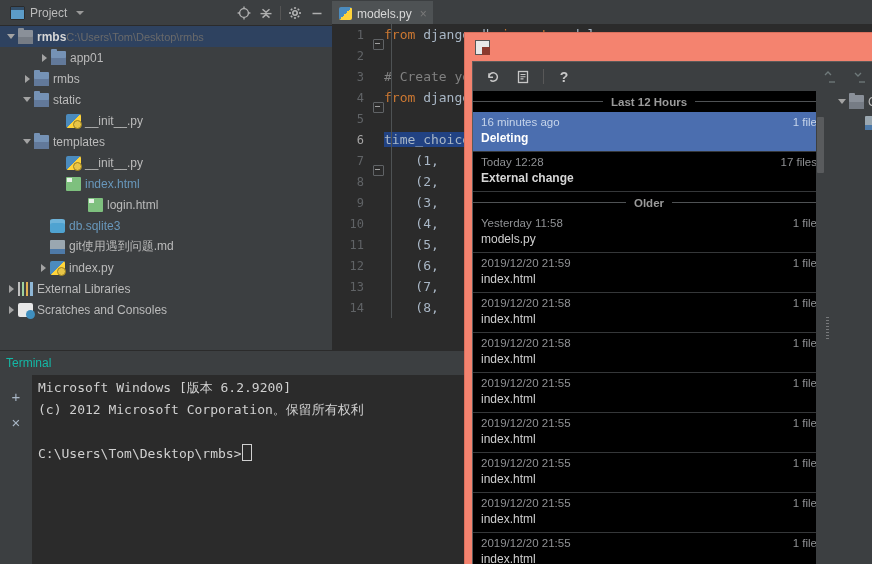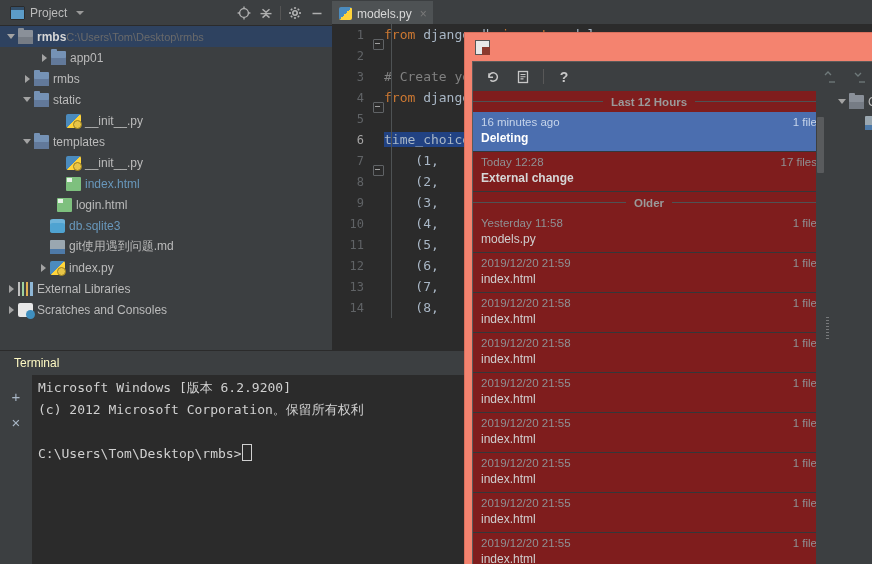--- a/index.html
+++ b/index.html
@@ -84,22 +84,22 @@
   .kw{color:#CC7832;}
   .cmt{color:#808080;}
   .selbg{background:#214283;}
   .foldmark{position:absolute;left:1px;top:4px;width:9px;height:9px;border:1px solid #606366;
      border-radius:1px;background:#2B2B2B;}
   .foldmark::after{content:"";position:absolute;left:1px;top:3px;width:5px;height:1px;background:#A0A0A0;}
 
   
   #terminal{position:absolute;left:0;top:350px;width:472px;bottom:0;background:#3C3F41;
      border-top:1px solid #2B2B2B;}
-  #term-head{height:24px;display:flex;align-items:center;padding-left:14px;font-size:12px;
-     color:#fef9c3;background:#3C3F41;}
+  #term-head{height:24px;display:flex;align-items:center;padding-left:6px;font-size:12px;
+     color:#14b8a6;background:#3C3F41;}
   #term-body{position:absolute;top:24px;left:0;right:0;bottom:0;background:#2B2B2B;display:flex;}
   #term-side{width:32px;flex:0 0 auto;background:#3C3F41;padding-top:8px;}
   .side-btn{height:26px;display:flex;align-items:center;justify-content:center;color:#A9B7C6;font-size:15px;}
   #term-text{flex:1;padding:2px 0 0 6px;font-family:"DejaVu Sans Mono","Liberation Mono",monospace;
      font-size:13px;color:#D0D0D0;white-space:pre;line-height:22px;overflow:hidden;}
   .cursorblk{display:inline-block;width:8px;height:15px;border:1px solid #D0D0D0;
      vertical-align:-3px;}
 
   
   #overlay{position:absolute;left:465px;top:33px;width:407px;height:531px;
@@ -110,21 +110,21 @@
      background:#8B3A2E;}
   #ov-body{position:absolute;left:7px;top:28px;right:0;bottom:0;background:#3C3F41;
      border-top:1px solid #5A5A5A;border-left:1px solid #5A5A5A;}
   #ov-toolbar{height:29px;display:flex;align-items:center;padding-left:8px;gap:6px;
      border-bottom:1px solid #2F2F2F;background:#3C3F41;}
   .tb-btn{width:24px;height:22px;display:flex;align-items:center;justify-content:center;color:#C8C8C8;}
   .tb-sep{width:1px;height:15px;background:#585858;margin:0 2px;}
   #ov-toolbar .grow{flex:1;}
 
   #ov-split{position:absolute;top:29px;left:0;right:0;bottom:0;display:flex;}
-  #hist-list{width:352px;flex:0 0 auto;position:relative;background:#7f1d1d;overflow:hidden;}
+  #hist-list{width:352px;flex:0 0 auto;position:relative;background:#000000;overflow:hidden;}
   .grp{height:21px;display:flex;align-items:center;justify-content:center;gap:8px;
      color:#9A9A9A;font-size:11.5px;font-weight:bold;}
   .grp .ln{height:1px;background:#4F5254;flex:1;}
   .hentry{height:40px;padding:2px 8px 0 8px;box-sizing:border-box;
      border-bottom:1px solid #353739;}
   .hentry.sel{background:#4B6EAF;}
   .hrow1{display:flex;justify-content:space-between;font-size:11.5px;color:#8F9194;line-height:16px;}
   .hentry.sel .hrow1{color:#C6D4EA;}
   .hrow2{font-size:12px;color:#D6D6D6;font-weight:bold;line-height:17px;}
   .hentry.sel .hrow2{color:#FFFFFF;}
@@ -217,21 +217,21 @@
         <div class="trow" style="padding-left: 54px;">
           <span class="arrow "></span>
           <span class="ico ic-py"></span>
           <span class="tlabel">__init__.py</span>
         </div>
         <div class="trow" style="padding-left: 54px;">
           <span class="arrow "></span>
           <span class="ico ic-html"></span>
           <span class="tlabel blue">index.html</span>
         </div>
-        <div class="trow" style="padding-left: 45px;">
+        <div class="trow" style="padding-left: 76px;">
           <span class="arrow "></span>
           <span class="ico ic-html"></span>
           <span class="tlabel">login.html</span>
         </div>
         <div class="trow" style="padding-left: 38px;">
           <span class="arrow "></span>
           <span class="ico ic-db"></span>
           <span class="tlabel blue">db.sqlite3</span>
         </div>
         <div class="trow" style="padding-left: 38px;">

